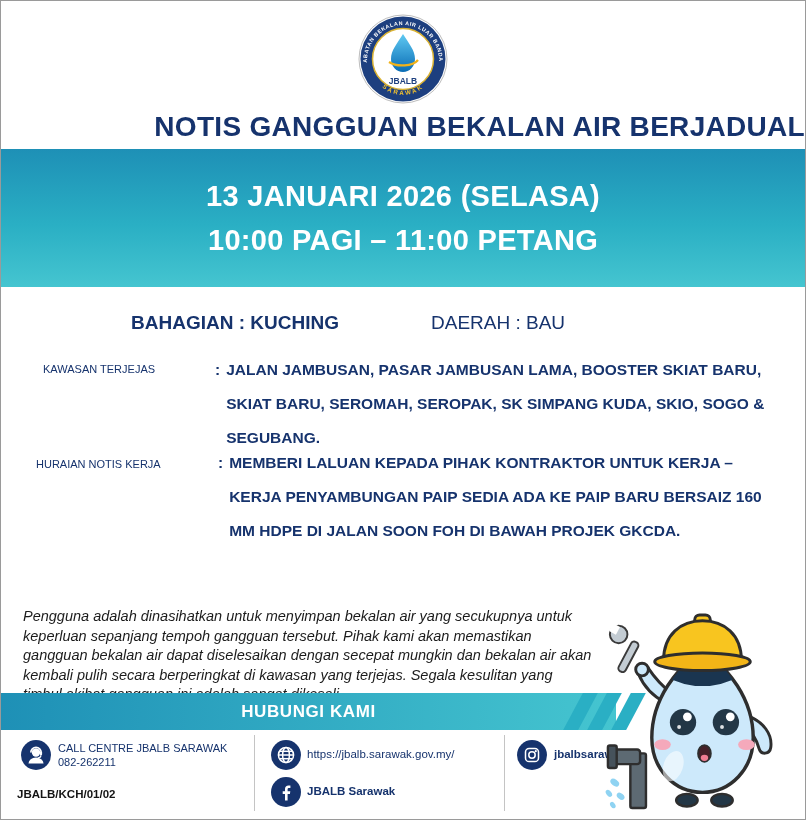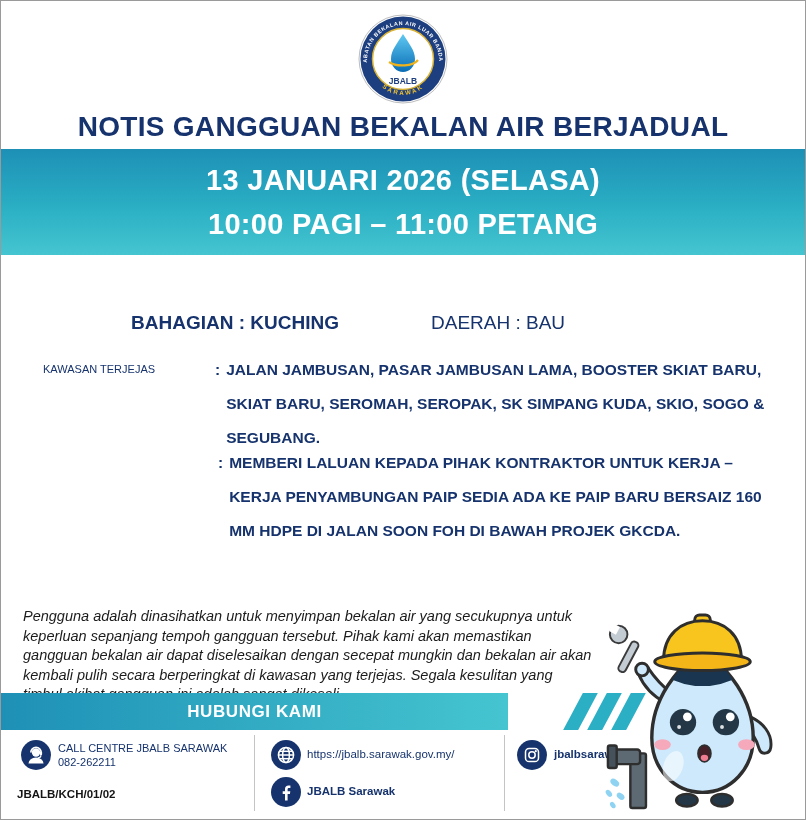--- a/index.html
+++ b/index.html
@@ -4,25 +4,25 @@
 <style>
   * { margin:0; padding:0; box-sizing:border-box; }
   html,body { background:#ffffff; }
   .page {
     position:relative; width:806px; height:820px; background:#fff;
     border:1px solid #9a9a9a; overflow:hidden;
     font-family:"Liberation Sans", sans-serif;
   }
   .logo { position:absolute; top:13px; left:50%; transform:translateX(-50%); width:90px; height:90px; }
   .title {
-    position:absolute; top:110px; left:0; width:100%; text-align:center;
+    position:absolute; top:110px; left:0; width:100%; text-align:right;
     font-size:28px; font-weight:700; color:var(--navy,#16336d); letter-spacing:.3px;
   }
   .banner {
-    position:absolute; top:148px; left:0; width:100%; height:106px;
+    position:absolute; top:148px; left:0; width:100%; height:138px;
     background:linear-gradient(180deg, var(--tealTop,#1e90b6) 0%, var(--tealMid,#2aafc4) 55%, var(--tealBottom,#45c5d0) 100%);
     display:flex; flex-direction:column; align-items:center; justify-content:center; gap:11px;
   }
   .banner .line { color:#fff; font-size:29px; font-weight:700; letter-spacing:.3px; }
   .region-bahagian { position:absolute; top:311px; left:130px; font-size:19px; font-weight:700; color:var(--navy,#16336d); }
   .region-daerah   { position:absolute; top:311px; left:430px; font-size:19px; font-weight:400; color:var(--navy,#16336d); }
   .section-label { position:absolute; font-size:11px; font-weight:400; color:var(--navy,#16336d); }
   .lbl-kawasan { top:362px; left:42px; }
   .lbl-huraian { top:457px; left:35px; }
   .section-text {
@@ -30,21 +30,21 @@
     color:var(--navy,#16336d); line-height:34px;
   }
   .section-text .colon { margin-right:6px; flex:0 0 auto; }
   .txt-kawasan { top:352px; left:214px; width:585px; }
   .txt-huraian { top:445px; left:217px; width:568px; }
   .advisory {
     position:absolute; top:606px; left:22px; width:572px;
     font-size:14.5px; font-style:italic; color:#1b1b1b; line-height:19.5px;
   }
   .hubungi-bar {
-    position:absolute; top:692px; left:0; width:507px; height:37px;
+    position:absolute; top:692px; left:0; width:615px; height:37px;
     background:linear-gradient(90deg, var(--tealTop,#1e90b6), var(--tealBottom,#45c5d0));
     color:#fff; font-weight:700; font-size:17px; letter-spacing:.6px;
     display:flex; align-items:center; justify-content:center;
   }
   .stripe { position:absolute; top:692px; width:15px; height:37px; background:var(--tealMid,#2aafc4); transform:skewX(-28deg); }
   .s1 { left:572px; } .s2 { left:596px; } .s3 { left:620px; }
   .f-divider { position:absolute; width:1px; background:#c4c4c4; }
   .d1 { left:253px; top:734px; height:76px; }
   .d2 { left:503px; top:734px; height:76px; }
   .f-icon { position:absolute; width:30px; height:30px; }
@@ -96,20 +96,21 @@
 
   <div class="region-bahagian">BAHAGIAN : KUCHING</div>
   <div class="region-daerah">DAERAH : BAU</div>
 
   <div class="section-label lbl-kawasan">KAWASAN TERJEJAS</div>
   <div class="section-text txt-kawasan">
     <span class="colon">:</span>
     <div>JALAN JAMBUSAN, PASAR JAMBUSAN LAMA, BOOSTER SKIAT BARU, SKIAT BARU, SEROMAH, SEROPAK, SK SIMPANG KUDA, SKIO, SOGO &amp; SEGUBANG.</div>
   </div>
 
+  <div class="section-label lbl-huraian">HURAIAN NOTIS KERJA</div>
   <div class="section-text txt-huraian">
     <span class="colon">:</span>
     <div>MEMBERI LALUAN KEPADA PIHAK KONTRAKTOR UNTUK KERJA – KERJA PENYAMBUNGAN PAIP SEDIA ADA KE PAIP BARU BERSAIZ 160 MM HDPE DI JALAN SOON FOH DI BAWAH PROJEK GKCDA.</div>
   </div>
 
   <p class="advisory">Pengguna adalah dinasihatkan untuk menyimpan bekalan air yang secukupnya untuk keperluan sepanjang tempoh gangguan tersebut. Pihak kami akan memastikan gangguan bekalan air dapat diselesaikan dengan secepat mungkin dan bekalan air akan kembali pulih secara berperingkat di kawasan yang terjejas. Segala kesulitan yang timbul akibat gangguan ini adalah sangat dikesali.</p>
 
   <div class="hubungi-bar">HUBUNGI KAMI</div>
   <div class="stripe s1"></div>
   <div class="stripe s2"></div>

